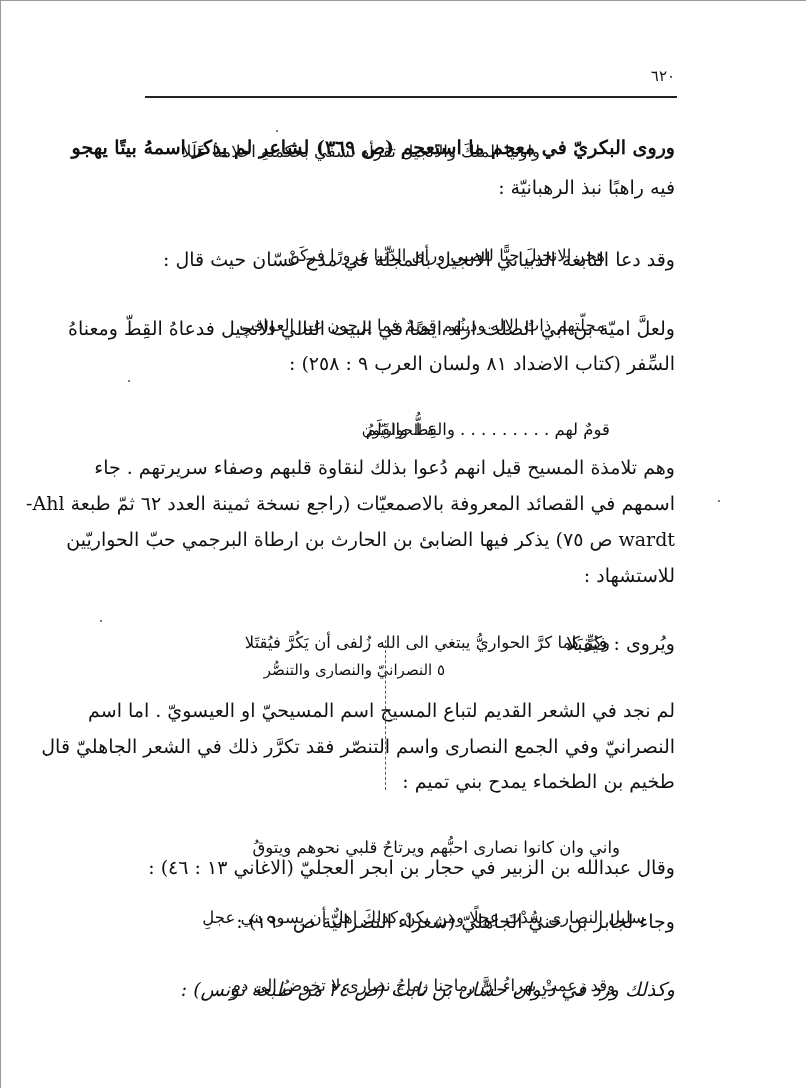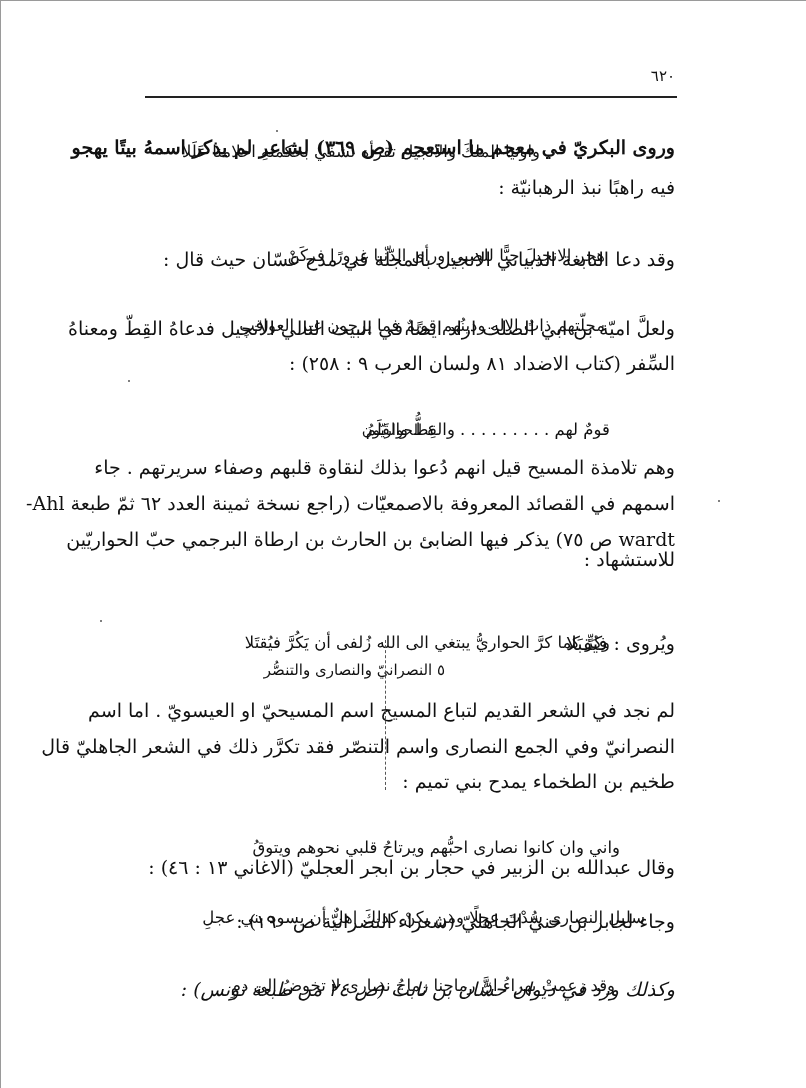--- a/index.html
+++ b/index.html
@@ -59,21 +59,21 @@
   <div class="line verse" style="top:108px; right:70px;">هجر الانجيلَ حبًّا للصبي    ورأى الدّنيا غرورًا فركَنْ</div>
   <div class="line" style="top:144px; right:0;">وقد دعا النابغة الذبياني الانجيل بالمجلّة في مدح غسّان حيث قال :</div>
   <div class="line verse" style="top:178px; right:70px;">مجلّتهم ذاتُ الالهِ ودينُهم    قويمٌ فما يرجون غير العواقبِ</div>
   <div class="line prose" style="top:213px;">ولعلَّ اميّة بن ابي الصلت اراد ايضًا في البيت التالي الانجيل فدعاهُ القِطّ ومعناهُ</div>
   <div class="line" style="top:248px;">السِّفر (كتاب الاضداد ٨١ ولسان العرب ٩ : ٢٥٨) :</div>
   <div class="line verse" style="top:282px; right:65px;">قومٌ لهم . . . . . . . . . والقِطُّ والقَلَمُ</div>
   <div class="line section-heading" style="top:315px; right:240px;">٤ الحواريّون</div>
   <div class="line prose" style="top:352px;">وهم تلامذة المسيح قيل انهم دُعوا بذلك لنقاوة قلبهم وصفاء سريرتهم . جاء</div>
   <div class="line prose" style="top:388px;">اسمهم في القصائد المعروفة بالاصمعيّات (راجع نسخة ثمينة العدد ٦٢ ثمّ طبعة Ahl-</div>
   <div class="line prose" style="top:424px;">wardt ص ٧٥) يذكر فيها الضابئ بن الحارث بن ارطاة البرجمي حبّ الحواريّين</div>
-  <div class="line" style="top:444px;">للاستشهاد :</div>
+  <div class="line" style="top:460px;">للاستشهاد :</div>
   <div class="line verse" style="top:495px; right:65px;">وكرٍّ كما كرَّ الحواريُّ يبتغي    الى الله زُلفى أن يَكُرَّ فيُقتَلا</div>
   <div class="line" style="top:528px;">ويُروى : فيُقبَلا</div>
   <div class="line section-heading" style="top:555px; right:230px;">٥ النصرانيّ والنصارى والتنصُّر</div>
   <div class="line prose" style="top:595px;">لم نجد في الشعر القديم لتباع المسيح اسم المسيحيّ او العيسويّ . اما اسم</div>
   <div class="line prose" style="top:631px;">النصرانيّ وفي الجمع النصارى واسم التنصّر فقد تكرَّر ذلك في الشعر الجاهليّ قال</div>
   <div class="line" style="top:666px;">طخيم بن الطخماء يمدح بني تميم :</div>
   <div class="line verse" style="top:700px; right:55px;">واني وان كانوا نصارى احبُّهم    ويرتاحُ قلبي نحوهم ويتوقُ</div>
   <div class="line" style="top:736px;margin-top:16px;">وقال عبدالله بن الزبير في حجار بن ابجر العجليّ (الاغاني ١٣ : ٤٦) :</div>
   <div class="line verse" style="top:770px; right:30px;">سليل النصارى سُدْتَ عِجلًا ومن يكنْ    كذلكَ اهلٌ أن يسود بني عجلِ</div>
   <div class="line" style="top:806px;">وجاء لجابر بن حنيّ الجاهليّ (شعراء النصرانيّة ص ١٩٠) :</div>

